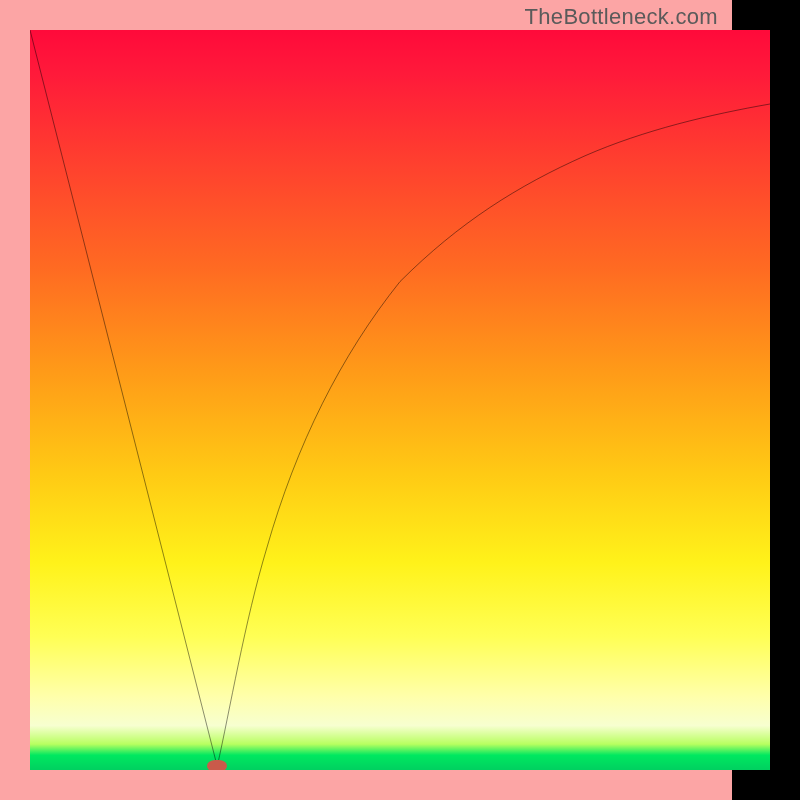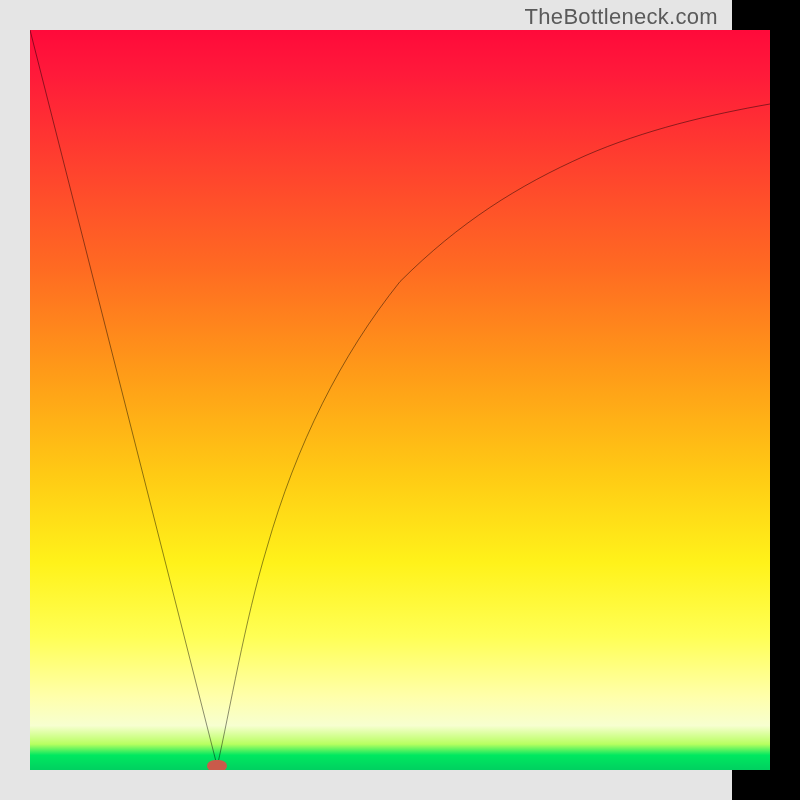--- a/index.html
+++ b/index.html
@@ -8,21 +8,21 @@
     width: 800px;
     height: 800px;
     background: #000;
     overflow: hidden;
     font-family: Arial, Helvetica, sans-serif;
   }
   .frame {
     position: relative;
     width: 732px;
     height: 800px;
-    background: #e5e5e5;
+    background: #fca5a5;
   }
   .watermark {
     position: absolute;
     top: 4px;
     right: 14px;
     color: #5a5a5a;
     font-size: 22px;
     font-weight: 400;
     letter-spacing: 0.3px;
     z-index: 5;

